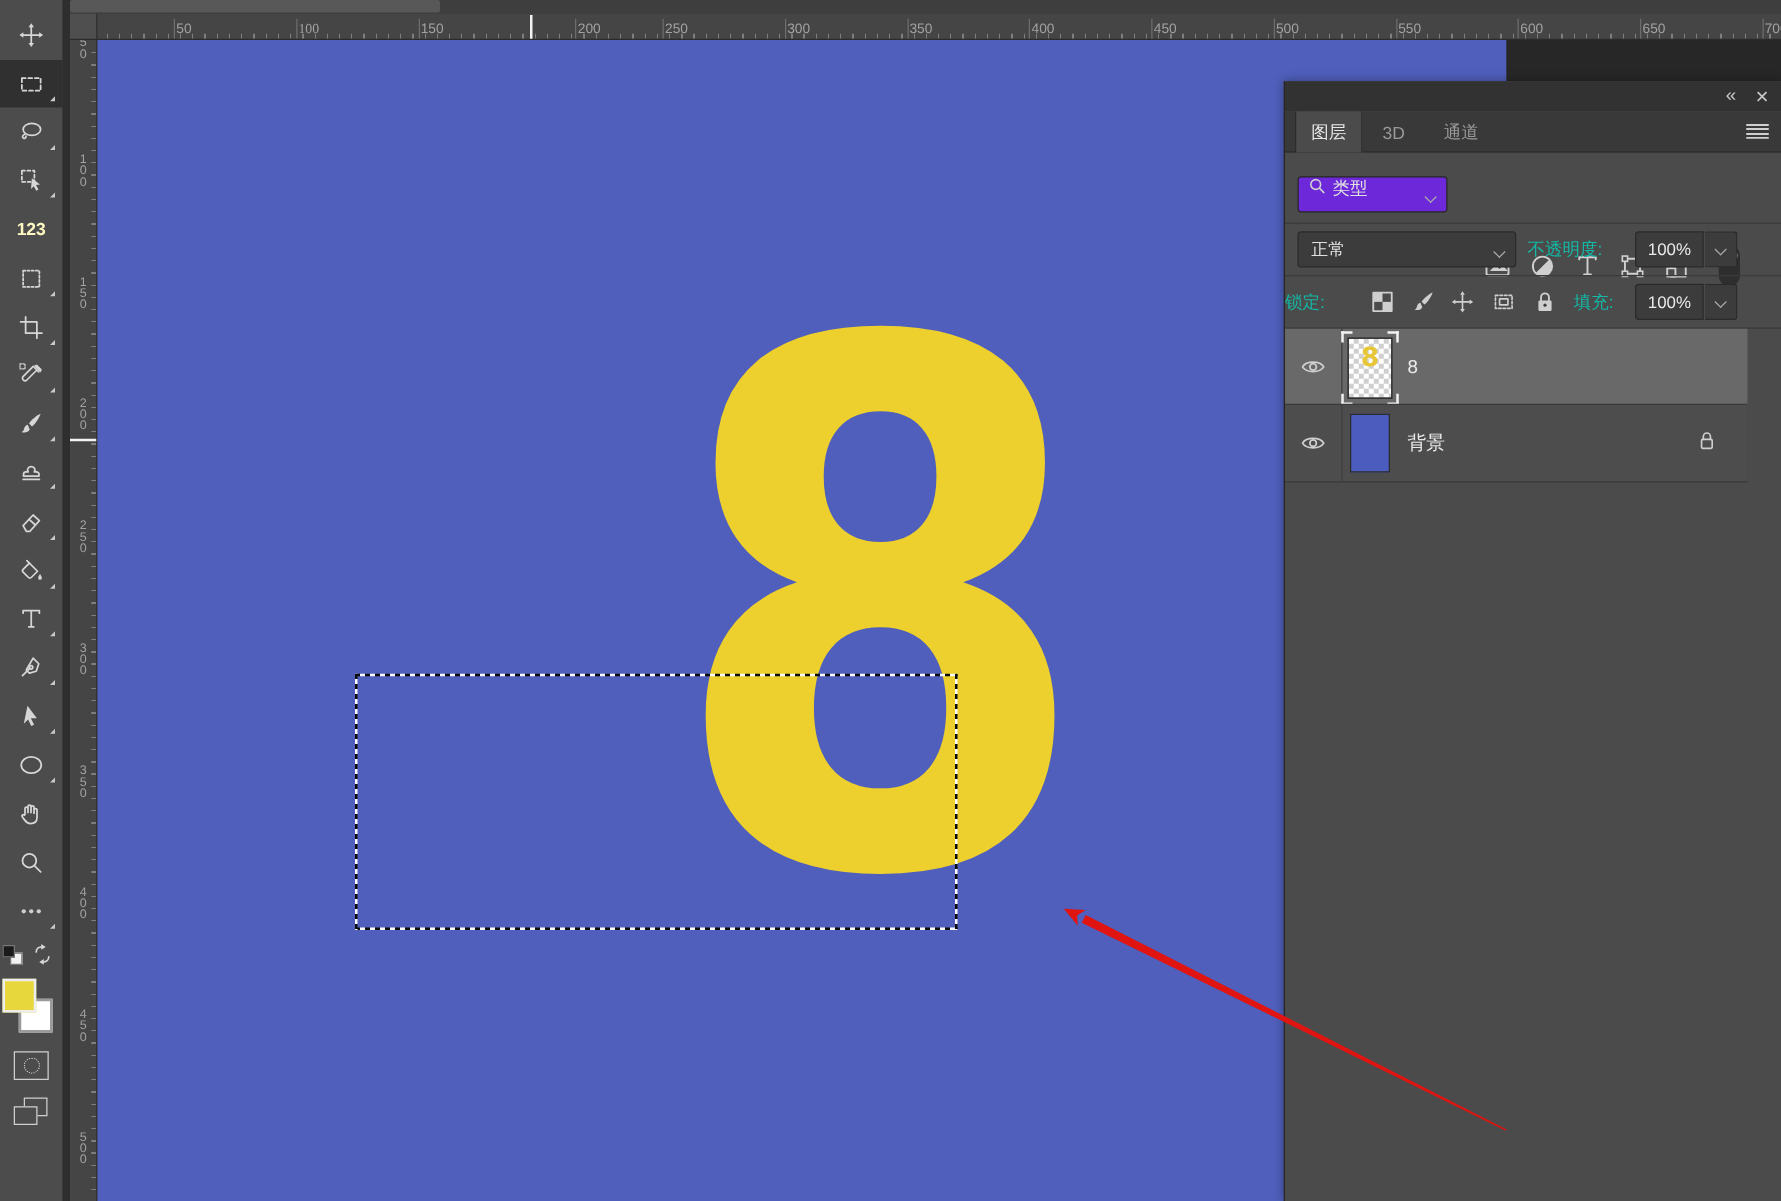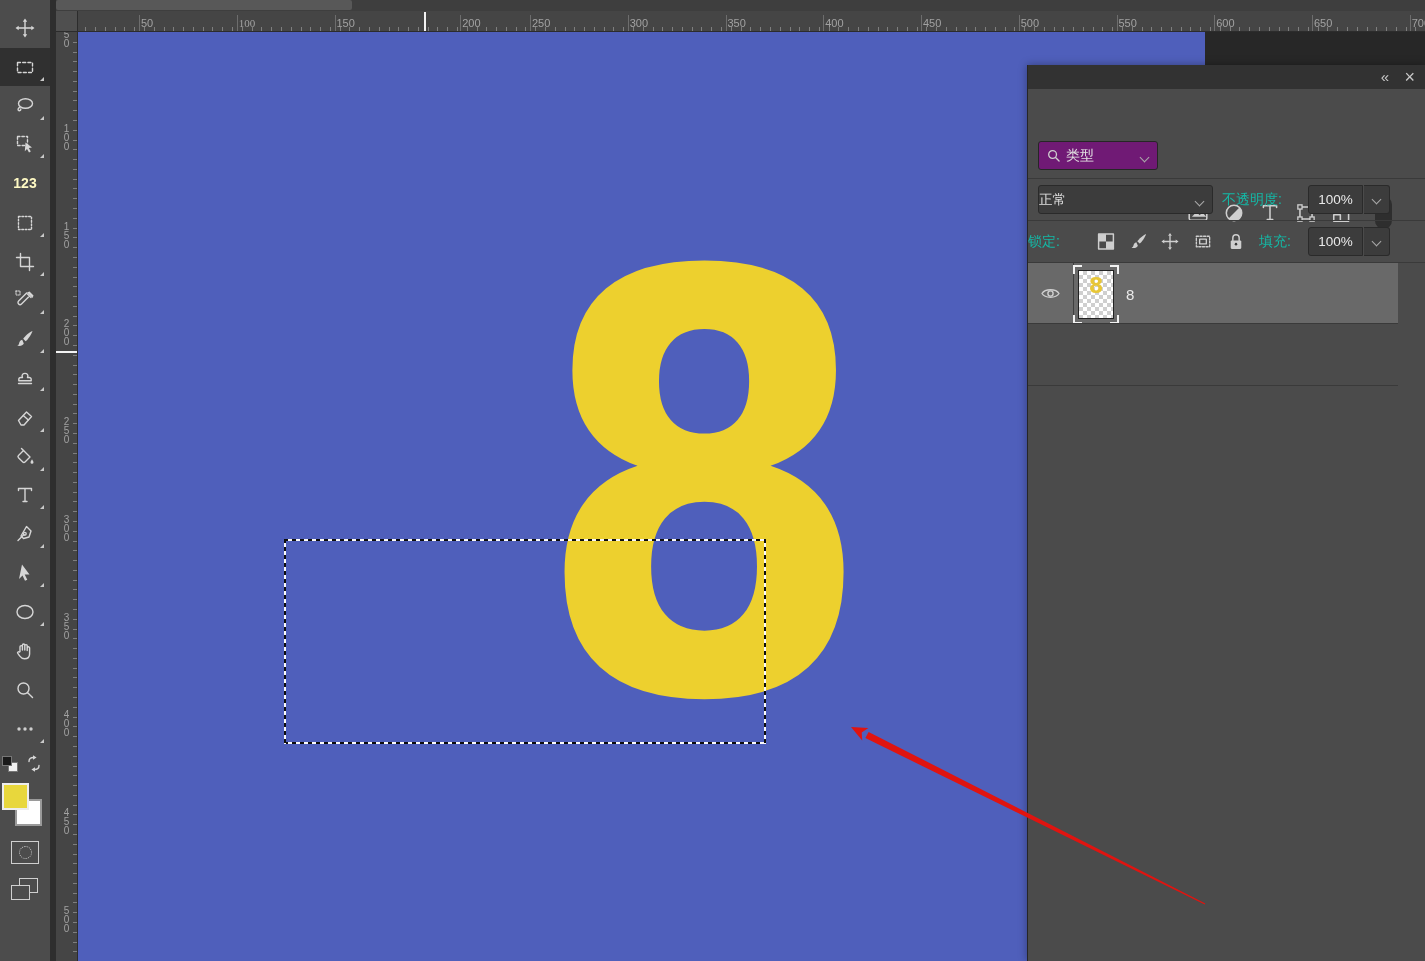--- a/index.html
+++ b/index.html
@@ -73,36 +73,36 @@
   .ptab { position:absolute; top:0; height:33px; display:flex; align-items:center; justify-content:center; font-size:14px; color:#9a9a9a; padding:0 6px; }
   .ptab.active { background:#4b4b4b; color:#e8e8e8; border-left:1px solid #2c2c2c; border-right:1px solid #2c2c2c; }
   #tab-layers { left:8px; width:54px; }
   #tab-3d { left:62px; width:50px; }
   #tab-channels { left:112px; width:58px; }
   #panel-menu { position:absolute; right:10px; top:10px; width:18px; height:12px;
     background:repeating-linear-gradient(to bottom,#cfcfcf 0 1.6px,transparent 1.6px 3.6px); }
   .prow-divider { position:absolute; left:0; width:100%; height:1px; background:#3a3a3a; }
 
   #filter-row { position:absolute; left:0; top:57px; width:100%; height:56px; }
-  #filter-search { position:absolute; left:10px; top:19px; width:120px; height:29px; background:#701a75; border:1px solid #262626; border-radius:3px;
-    display:flex; align-items:center; color:#e0e0e0; font-size:14px; }
+  #filter-search { position:absolute; left:10px; top:19px; width:120px; height:29px; background:#6d28d9; border:1px solid #262626; border-radius:3px;
+    display:flex; align-items:flex-start; color:#e0e0e0; font-size:14px; }
   #filter-search .mag { margin:0 6px 0 8px; }
   #filter-search .chev { position:absolute; right:9px; top:12px; }
   .chev { width:7px; height:7px; border-left:1.6px solid #aaa; border-bottom:1.6px solid #aaa; transform:rotate(-45deg); }
   .picon { position:absolute; top:80px; width:22px; height:22px; transform:translateX(-50%); }
   .picon svg { display:block; }
   .pstroke { stroke:#cfcfcf; fill:none; stroke-width:1.4; stroke-linejoin:round; stroke-linecap:round; }
   .pfill { fill:#cfcfcf; stroke:none; }
   #filter-toggle { position:absolute; left:347px; top:74px; width:17px; height:33px; background:#2e2e2e; border-radius:9px; }
   #filter-toggle .knob { position:absolute; left:2px; top:2px; width:13px; height:13px; border-radius:50%; background:#f2f2f2; }
 
   #blend-row { position:absolute; left:0; top:113px; width:100%; height:42px; }
   .pselect { position:absolute; background:#3c3c3c; border:1px solid #2a2a2a; border-radius:3px; color:#e0e0e0; font-size:13.5px;
              display:flex; align-items:center; }
-  #blend-select { left:10px; top:7px; width:175px; height:29px; padding-left:0; }
+  #blend-select { left:10px; top:7px; width:175px; height:29px; padding-left:10px; }
   #blend-select .chev { position:absolute; right:9px; top:12px; }
   .plabel { position:absolute; color:#14b8a6; font-size:14px; line-height:29px; top:7px; }
   #opacity-label { left:194px; }
   .value-box { position:absolute; width:55px; height:29px; background:#3c3c3c; border:1px solid #2a2a2a; border-radius:3px 0 0 3px;
                color:#e9e9e9; font-size:13.5px; display:flex; align-items:center; justify-content:center; }
   .chev-btn { position:absolute; width:26px; height:29px; background:#3c3c3c; border:1px solid #2a2a2a; border-left:none; border-radius:0 3px 3px 0;
               display:flex; align-items:center; justify-content:center; }
   #opacity-value { left:280px; top:7px; }
   #opacity-chev { left:336px; top:7px; }
 
@@ -407,20 +407,26 @@
     </div>
   </div>
   <div id="toolbar-divider"></div>
 
   <div id="layers-panel">
     <div id="panel-header">
       <span id="collapse-btn">«</span>
       <span id="close-btn">×</span>
     </div>
 
+    <div id="tab-strip">
+      <div class="ptab active" id="tab-layers">图层</div>
+      <div class="ptab" id="tab-3d">3D</div>
+      <div class="ptab" id="tab-channels">通道</div>
+      <div id="panel-menu"></div>
+    </div>
 
     <div id="filter-row">
       <div id="filter-search">
         <svg class="mag" width="13" height="13" viewBox="0 0 14 14">
           <g class="pstroke">
               <circle cx="6" cy="6" r="4.2"></circle>
               <path d="M9.2 9.2L13 13"></path>
             </g>
           </svg>
         <span>类型</span>
@@ -557,17 +563,37 @@
             <span class="bracket tr"></span>
             <span class="bracket bl"></span>
             <span class="bracket br"></span>
         </div>
         <div id="thumb-0">
           <span class="thumb-digit">8</span>
         </div>
         <span class="layer-name">8</span>
       </div>
       <div class="row-sep" style="top:61px"></div>
+      <div class="layer-row" id="layer-row-1">
+        <span class="eye-col">
+          <svg width="19" height="13" viewBox="0 0 19 13">
+            <g class="pstroke">
+                <path d="M1 6.5C4 1.5 15 1.5 18 6.5 15 11.5 4 11.5 1 6.5z"></path>
+                <circle cx="9.5" cy="6.5" r="2.6"></circle>
+              </g>
+            </svg>
+        </span>
+        <div id="thumb-1"></div>
+        <span class="layer-name">背景</span>
+        <span class="row-lock">
+          <svg width="17" height="17" viewBox="0 0 18 18">
+            <g class="pstroke">
+                <path d="M6 8V5.5a3 3 0 0 1 6 0V8"></path>
+                <rect x="4.5" y="8" width="9" height="7.5" rx="1"></rect>
+              </g>
+            </svg>
+        </span>
+      </div>
       <div class="row-sep" style="top:123px"></div>
     </div>
   </div>
 
 </div>
 
 </body></html>

